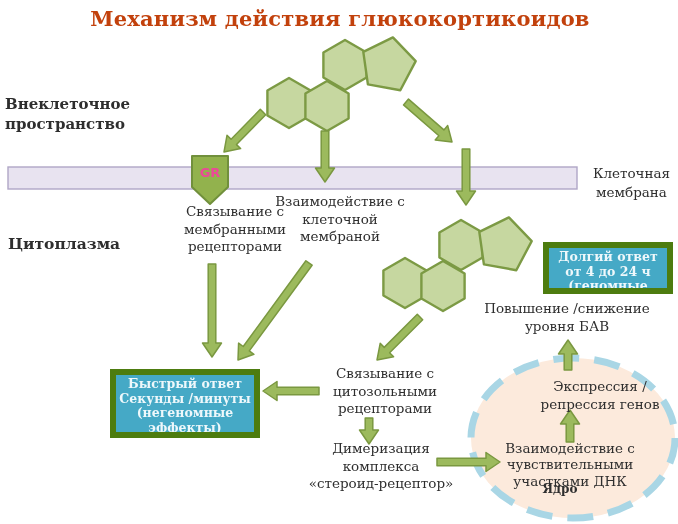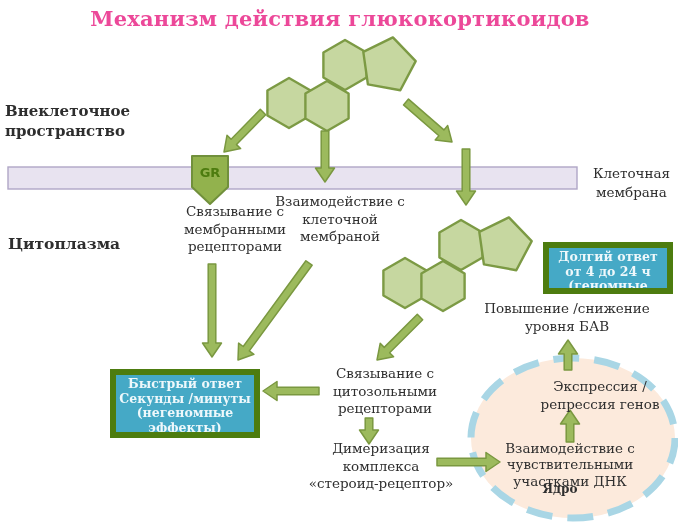--- a/index.html
+++ b/index.html
@@ -5,27 +5,27 @@
   html,body{margin:0;padding:0;background:#ffffff;}
   #stage{
     position:relative;width:678px;height:524px;background:#ffffff;
     font-family:"DejaVu Serif", "Liberation Serif", serif;
     color:#2e2e2e;overflow:hidden;
   }
   #shapes{position:absolute;left:0;top:0;width:678px;height:524px;}
   .txt{position:absolute;white-space:pre-line;text-align:center;
        font-size:13.5px;line-height:1.3;color:#2e2e2e;}
   .t-title{left:40px;top:5px;width:600px;font-size:21px;font-weight:bold;
-           color:#ec4899;letter-spacing:.2px;}
-  .t-extracellular{left:5px;top:102px;width:170px;text-align:left;
+           color:#c2410c;letter-spacing:.2px;}
+  .t-extracellular{left:5px;top:95px;width:170px;text-align:left;
                    font-weight:bold;font-size:15px;line-height:1.3;}
   .t-cytoplasm{left:8px;top:220px;width:160px;text-align:left;
                font-weight:bold;font-size:15.5px;margin-top:14px;}
   .t-membrane{left:585px;top:164px;width:93px;line-height:1.4;}
-  .t-gr{left:192px;top:165px;width:36px;color:#4d7c0f;font-weight:bold;
+  .t-gr{left:192px;top:165px;width:36px;color:#ec4899;font-weight:bold;
         font-size:13px;font-family:"DejaVu Sans", sans-serif;}
   .t-binding-membrane{left:158px;top:203px;width:154px;}
   .t-interaction-membrane{left:263px;top:193px;width:154px;}
   .t-binding-cytosolic{left:308px;top:365px;width:154px;}
   .t-dimerization{left:291px;top:440px;width:180px;}
   .t-bav{left:478px;top:300px;width:178px;}
   .t-expression{left:524px;top:378px;width:152px;}
   .t-dna{left:488px;top:440px;width:164px;line-height:1.22;}
   .t-nucleus{left:498px;top:482px;width:124px;font-weight:bold;font-size:12px;}
   .box{position:absolute;background:#45a9c6;border:6px solid #4d7c0f;

